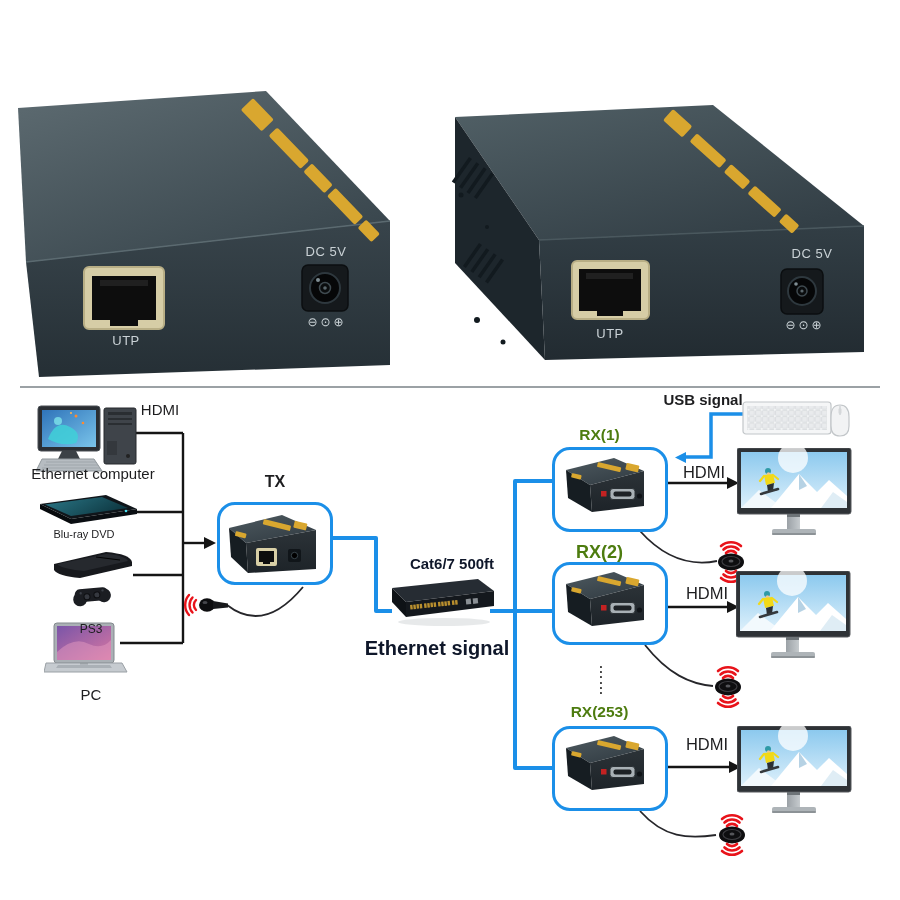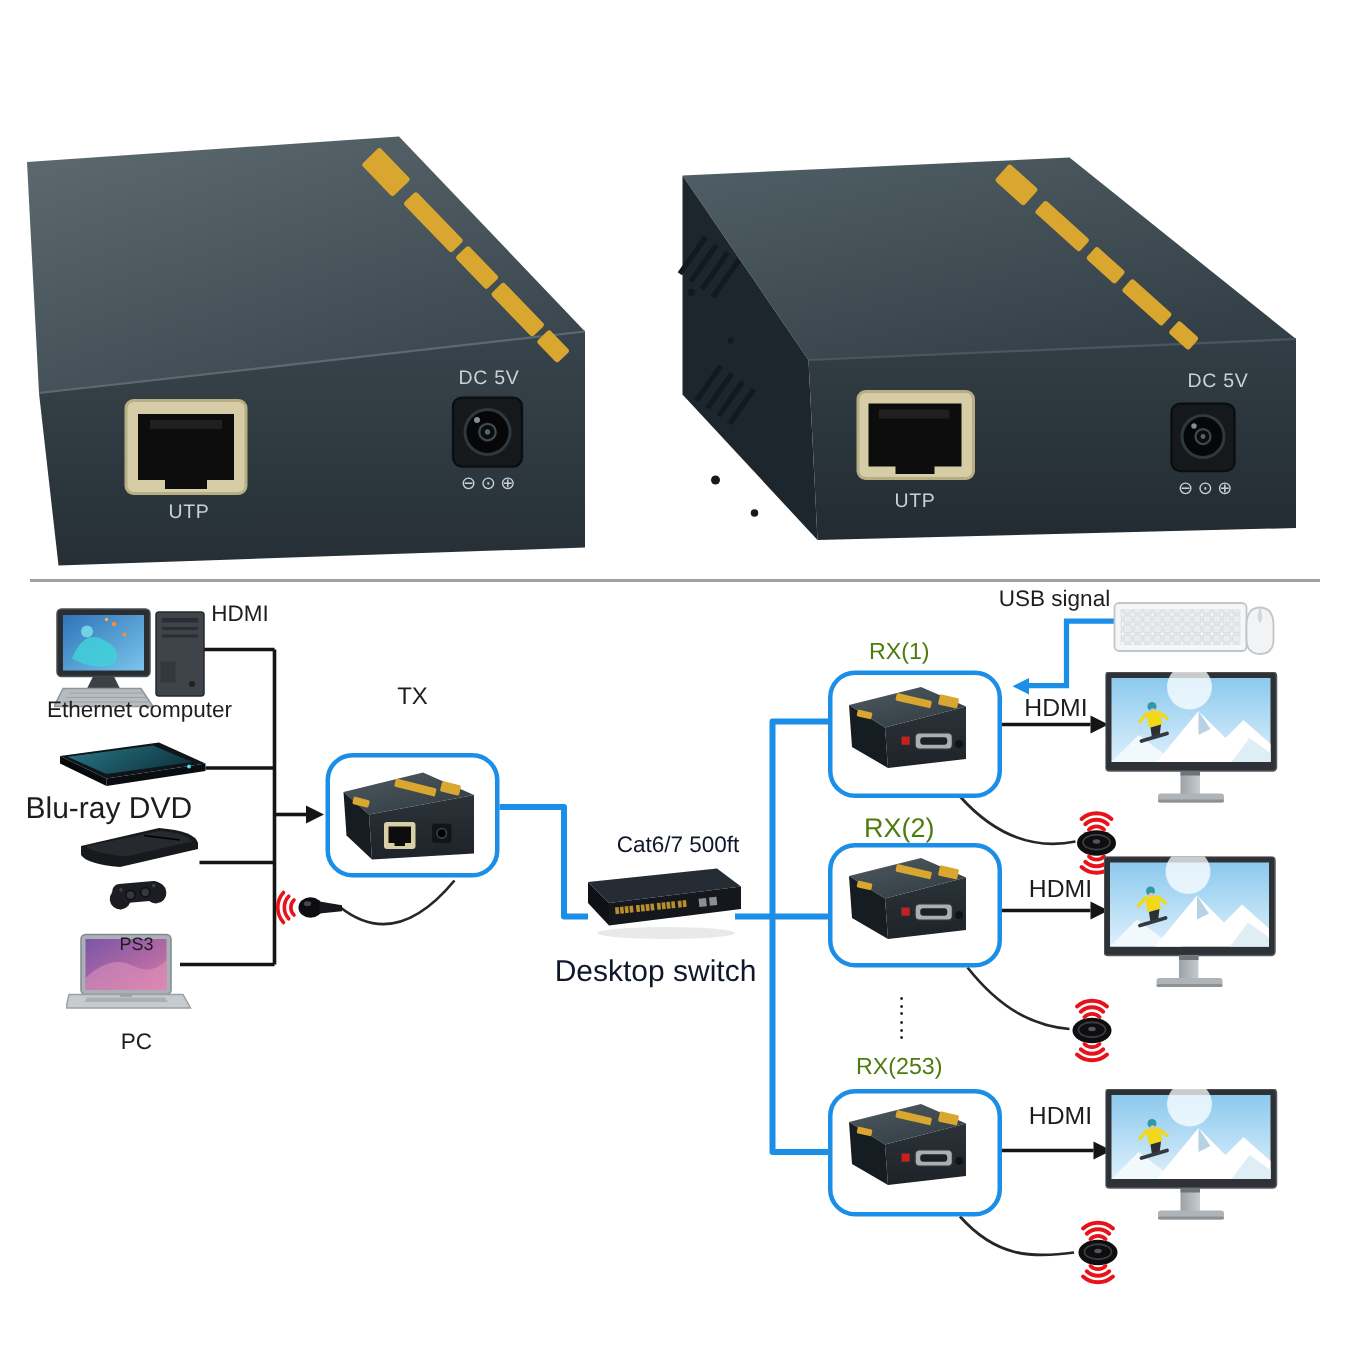--- a/index.html
+++ b/index.html
@@ -1,19 +1,19 @@
 <!DOCTYPE html>
 <html><head>
 <meta charset="utf-8">
 <style>
   html,body{margin:0;padding:0;background:#fff;}
   .canvas{position:relative;width:900px;height:900px;background:#ffffff;
           font-family:"Liberation Sans",sans-serif;overflow:hidden;}
   .lbl{position:absolute;color:#1d1d1f;text-align:center;white-space:nowrap;}
-  .b{font-weight:normal;}
+  .b{font-weight:bold;}
   .blue{color:#0f172a;}
   .red{color:#4d7c0f;}
   .divider{position:absolute;left:20px;top:386px;width:860px;height:2px;background:#9ba1a5;}
   .bluebox{position:absolute;border:3.5px solid #1b8fe8;border-radius:18px;box-sizing:border-box;background:transparent;z-index:3;}
   .plabel{position:absolute;color:#c9d1d5;font-weight:400;text-align:center;letter-spacing:0.5px;}
   .dots{position:absolute;left:594px;top:664px;width:14px;font-size:7px;line-height:5.2px;
         color:#111;white-space:pre-line;text-align:center;z-index:4;}
   svg{display:block;}
   .wires{position:absolute;left:0;top:0;z-index:2;pointer-events:none;}
   .comp{position:absolute;z-index:3;}
@@ -393,27 +393,27 @@
     <rect x="5" y="9" width="80" height="24" fill="url(#pKeys)"></rect>
   </svg>
   <svg class="comp" style="left:828px;top:402px" width="24" height="38" viewBox="0 0 24 38">
     <path d="M12,3 Q21,3 21,15 L21,24 Q21,34 12,34 Q3,34 3,24 L3,15 Q3,3 12,3 Z" fill="#f2f3f4" stroke="#c2c6c9" stroke-width="1.2"></path>
     <line x1="12" y1="4" x2="12" y2="13" stroke="#c2c6c9"></line>
     <rect x="10.5" y="6" width="3" height="6" rx="1.5" fill="#d5d8da"></rect>
   </svg>
 
   <div class="lbl" style="left:134px;top:401px;width:52px;font-size:15px">HDMI</div>
   <div class="lbl" style="left:28px;top:465px;width:130px;font-size:15px">Ethernet computer</div>
-  <div class="lbl" style="left:17px;top:528px;width:110px;font-size:20px">Blu-ray DVD</div>
+  <div class="lbl" style="left:29px;top:528px;width:110px;font-size:11px">Blu-ray DVD</div>
   <div class="lbl" style="left:61px;top:622px;width:60px;font-size:12px">PS3</div>
   <div class="lbl" style="left:61px;top:686px;width:60px;font-size:15px">PC</div>
 
-  <div class="lbl b" style="left:250px;top:456px;width:50px;font-size:16px">TX</div>
+  <div class="lbl b" style="left:250px;top:473px;width:50px;font-size:16px">TX</div>
   <div class="lbl b blue" style="left:392px;top:555px;width:120px;font-size:15px">Cat6/7 500ft</div>
-  <div class="lbl b blue" style="left:362px;top:637px;width:150px;font-size:20px">Desktop switch</div>
+  <div class="lbl b blue" style="left:362px;top:637px;width:150px;font-size:20px">Ethernet signal</div>
   <div class="lbl b" style="left:662px;top:391px;width:82px;font-size:15px">USB signal</div>
 
   <div class="lbl b red" style="left:562px;top:426px;width:75px;font-size:15.5px">RX(1)</div>
   <div class="lbl b red" style="left:562px;top:542px;width:75px;font-size:18px">RX(2)</div>
   <div class="lbl b red" style="left:552px;top:703px;width:95px;font-size:15.5px">RX(253)</div>
 
   <div class="lbl" style="left:678px;top:463px;width:52px;font-size:16.5px">HDMI</div>
   <div class="lbl" style="left:681px;top:584px;width:52px;font-size:16.5px">HDMI</div>
   <div class="lbl" style="left:681px;top:735px;width:52px;font-size:16.5px">HDMI</div>
 

